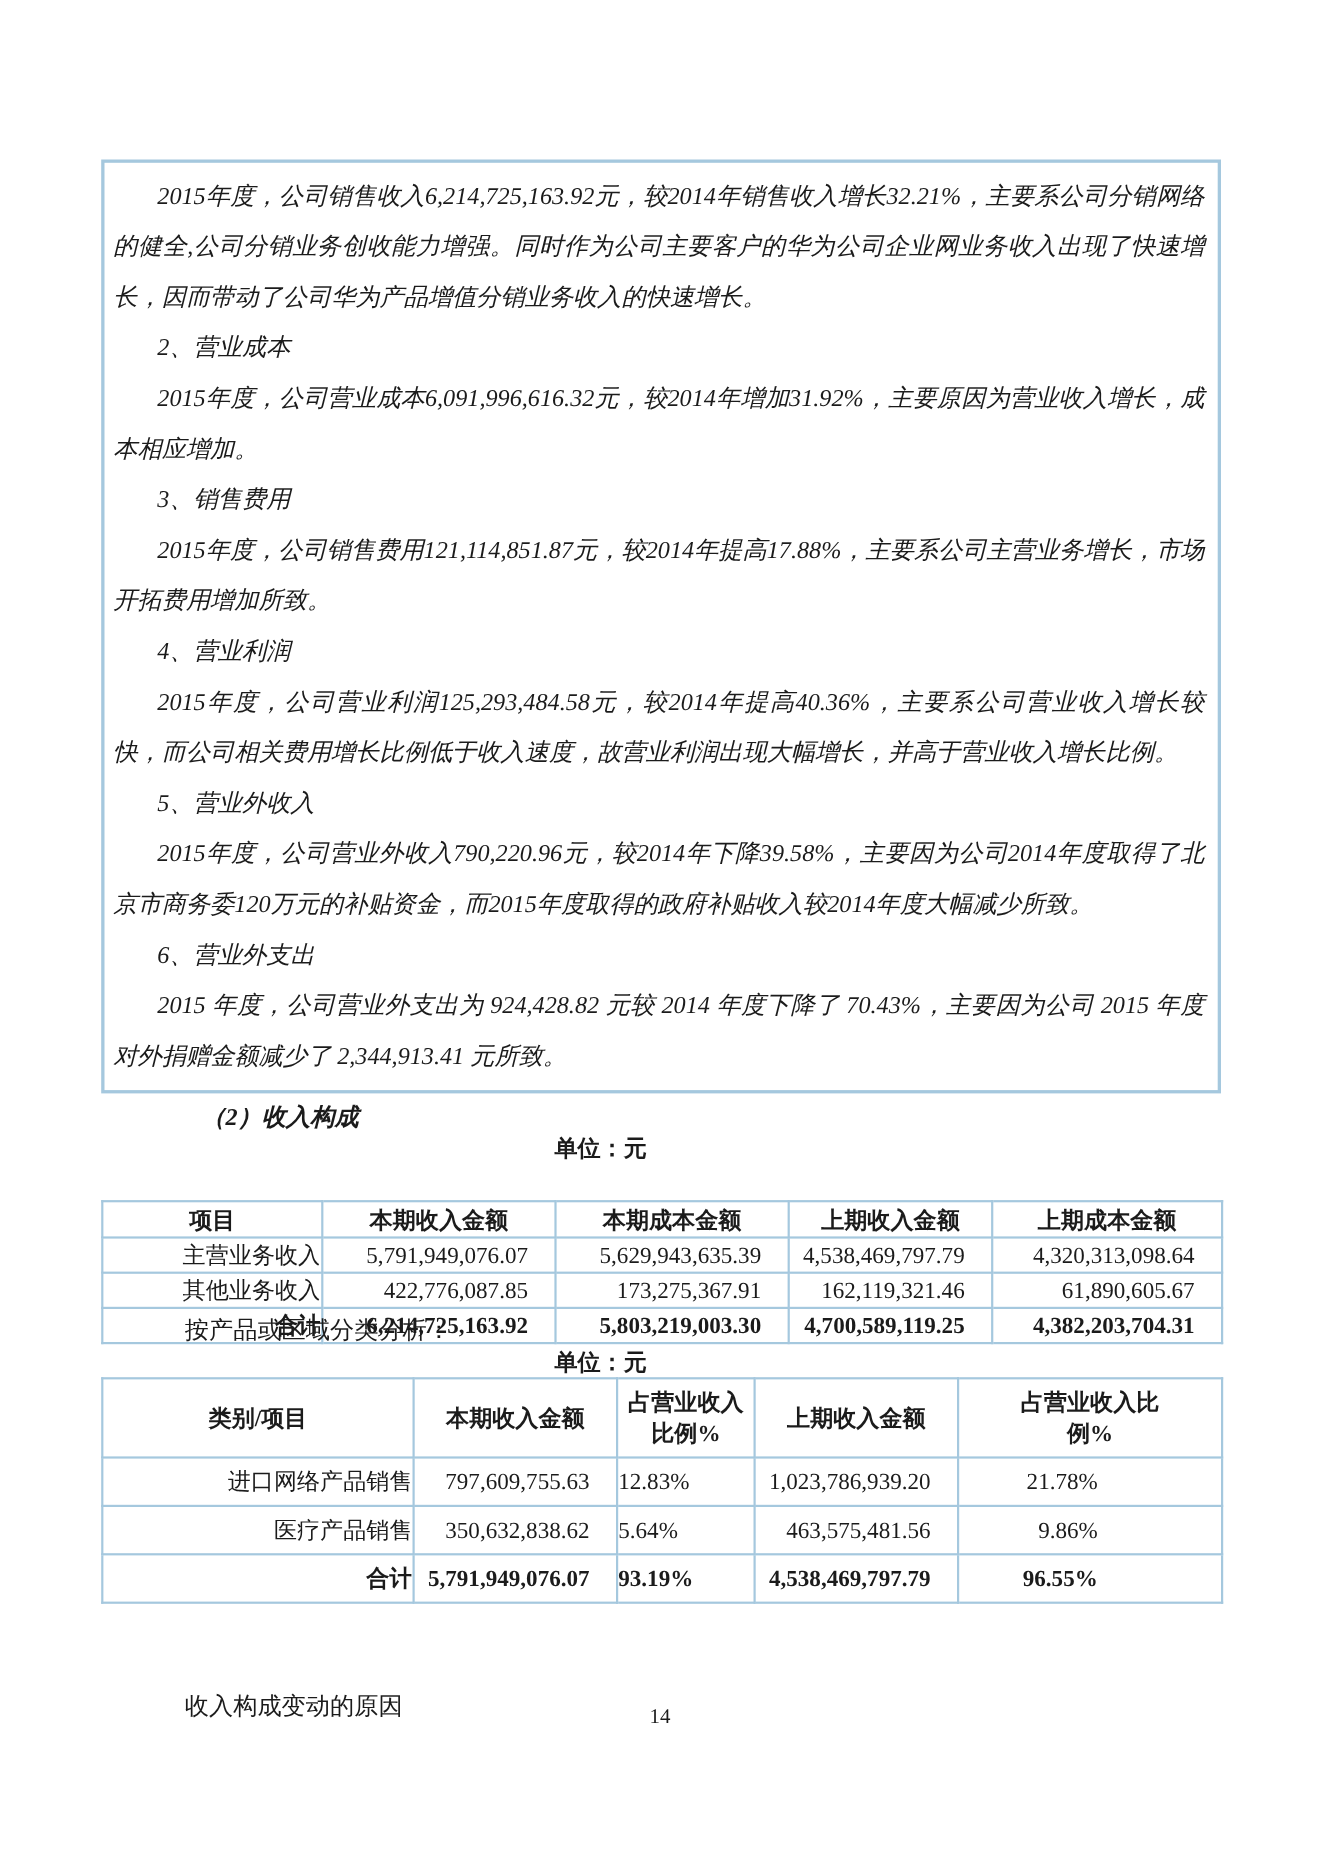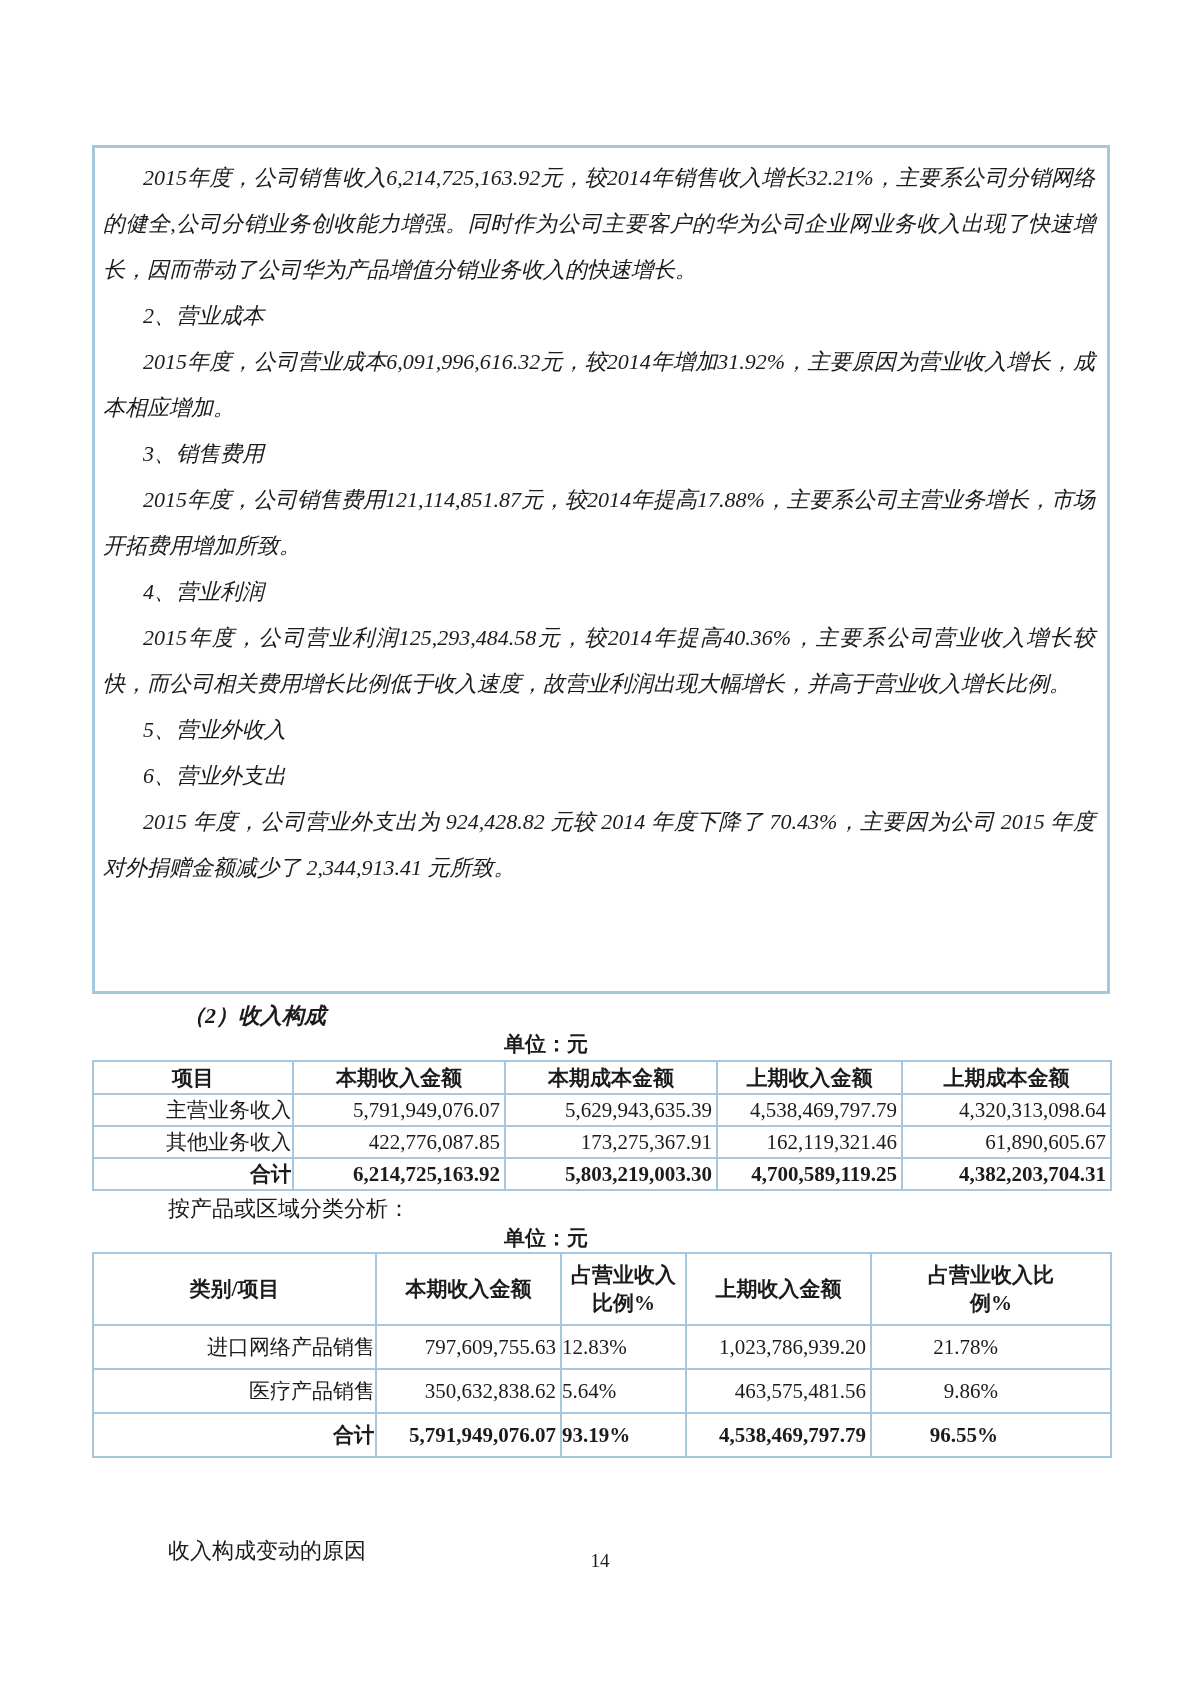--- a/index.html
+++ b/index.html
@@ -25,25 +25,25 @@
     position:absolute;left:92px;width:1018px;box-sizing:border-box;
     text-align:center;padding-right:110px;font-size:21px;font-weight:bold;
   }
   .unit1{top:1030px;}
   .unit2{top:1224px;}
 
   table{
     position:absolute;left:92px;width:1018px;background:#ffffff;
     border-collapse:collapse;table-layout:fixed;
   }
-  .t1{top:1060px;}
+  .t1{top:1091px;}
   .t2{top:1252px;}
   th,td{border:2px solid #a5c8de;font-size:21px;padding:1px 0;overflow:hidden;}
   th{font-weight:bold;text-align:center;vertical-align:middle;}
-  td{text-align:right;padding-right:4px;vertical-align:middle;}
+  td{text-align:right;padding-right:24px;vertical-align:middle;}
   td.label{text-align:right;padding-right:0;border-radius:12px;}
   .t1 thead tr{height:33px;}
   .t1 tbody tr{height:32px;}
   .t2 thead tr{height:72px;}
   .t2 tbody tr{height:44px;}
   .t2 tbody tr.tall{height:66px;}
   tr.total td{font-weight:bold;}
   .t2 td.pct{padding-right:112px;}
   .pre{white-space:pre-line;}
 
@@ -60,20 +60,21 @@
 
   <div class="content-box">
     <p class="para">2015年度，公司销售收入6,214,725,163.92元，较2014年销售收入增长32.21%，主要系公司分销网络的健全,公司分销业务创收能力增强。同时作为公司主要客户的华为公司企业网业务收入出现了快速增长，因而带动了公司华为产品增值分销业务收入的快速增长。</p>
     <p class="head">2、营业成本</p>
     <p class="para">2015年度，公司营业成本6,091,996,616.32元，较2014年增加31.92%，主要原因为营业收入增长，成本相应增加。</p>
     <p class="head">3、销售费用</p>
     <p class="para">2015年度，公司销售费用121,114,851.87元，较2014年提高17.88%，主要系公司主营业务增长，市场开拓费用增加所致。</p>
     <p class="head">4、营业利润</p>
     <p class="para">2015年度，公司营业利润125,293,484.58元，较2014年提高40.36%，主要系公司营业收入增长较快，而公司相关费用增长比例低于收入速度，故营业利润出现大幅增长，并高于营业收入增长比例。</p>
     <p class="head">5、营业外收入</p>
+    <p class="para">2015年度，公司营业外收入790,220.96元，较2014年下降39.58%，主要因为公司2014年度取得了北京市商务委120万元的补贴资金，而2015年度取得的政府补贴收入较2014年度大幅减少所致。</p>
     <p class="head">6、营业外支出</p>
     <p class="para">2015 年度，公司营业外支出为 924,428.82 元较 2014 年度下降了 70.43%，主要因为公司 2015 年度对外捐赠金额减少了 2,344,913.41 元所致。</p>
   </div>
 
   <div class="sub-heading">（2）收入构成</div>
 
   <div class="unit unit1">单位：元</div>
 
   <table class="t1">
     <colgroup>

